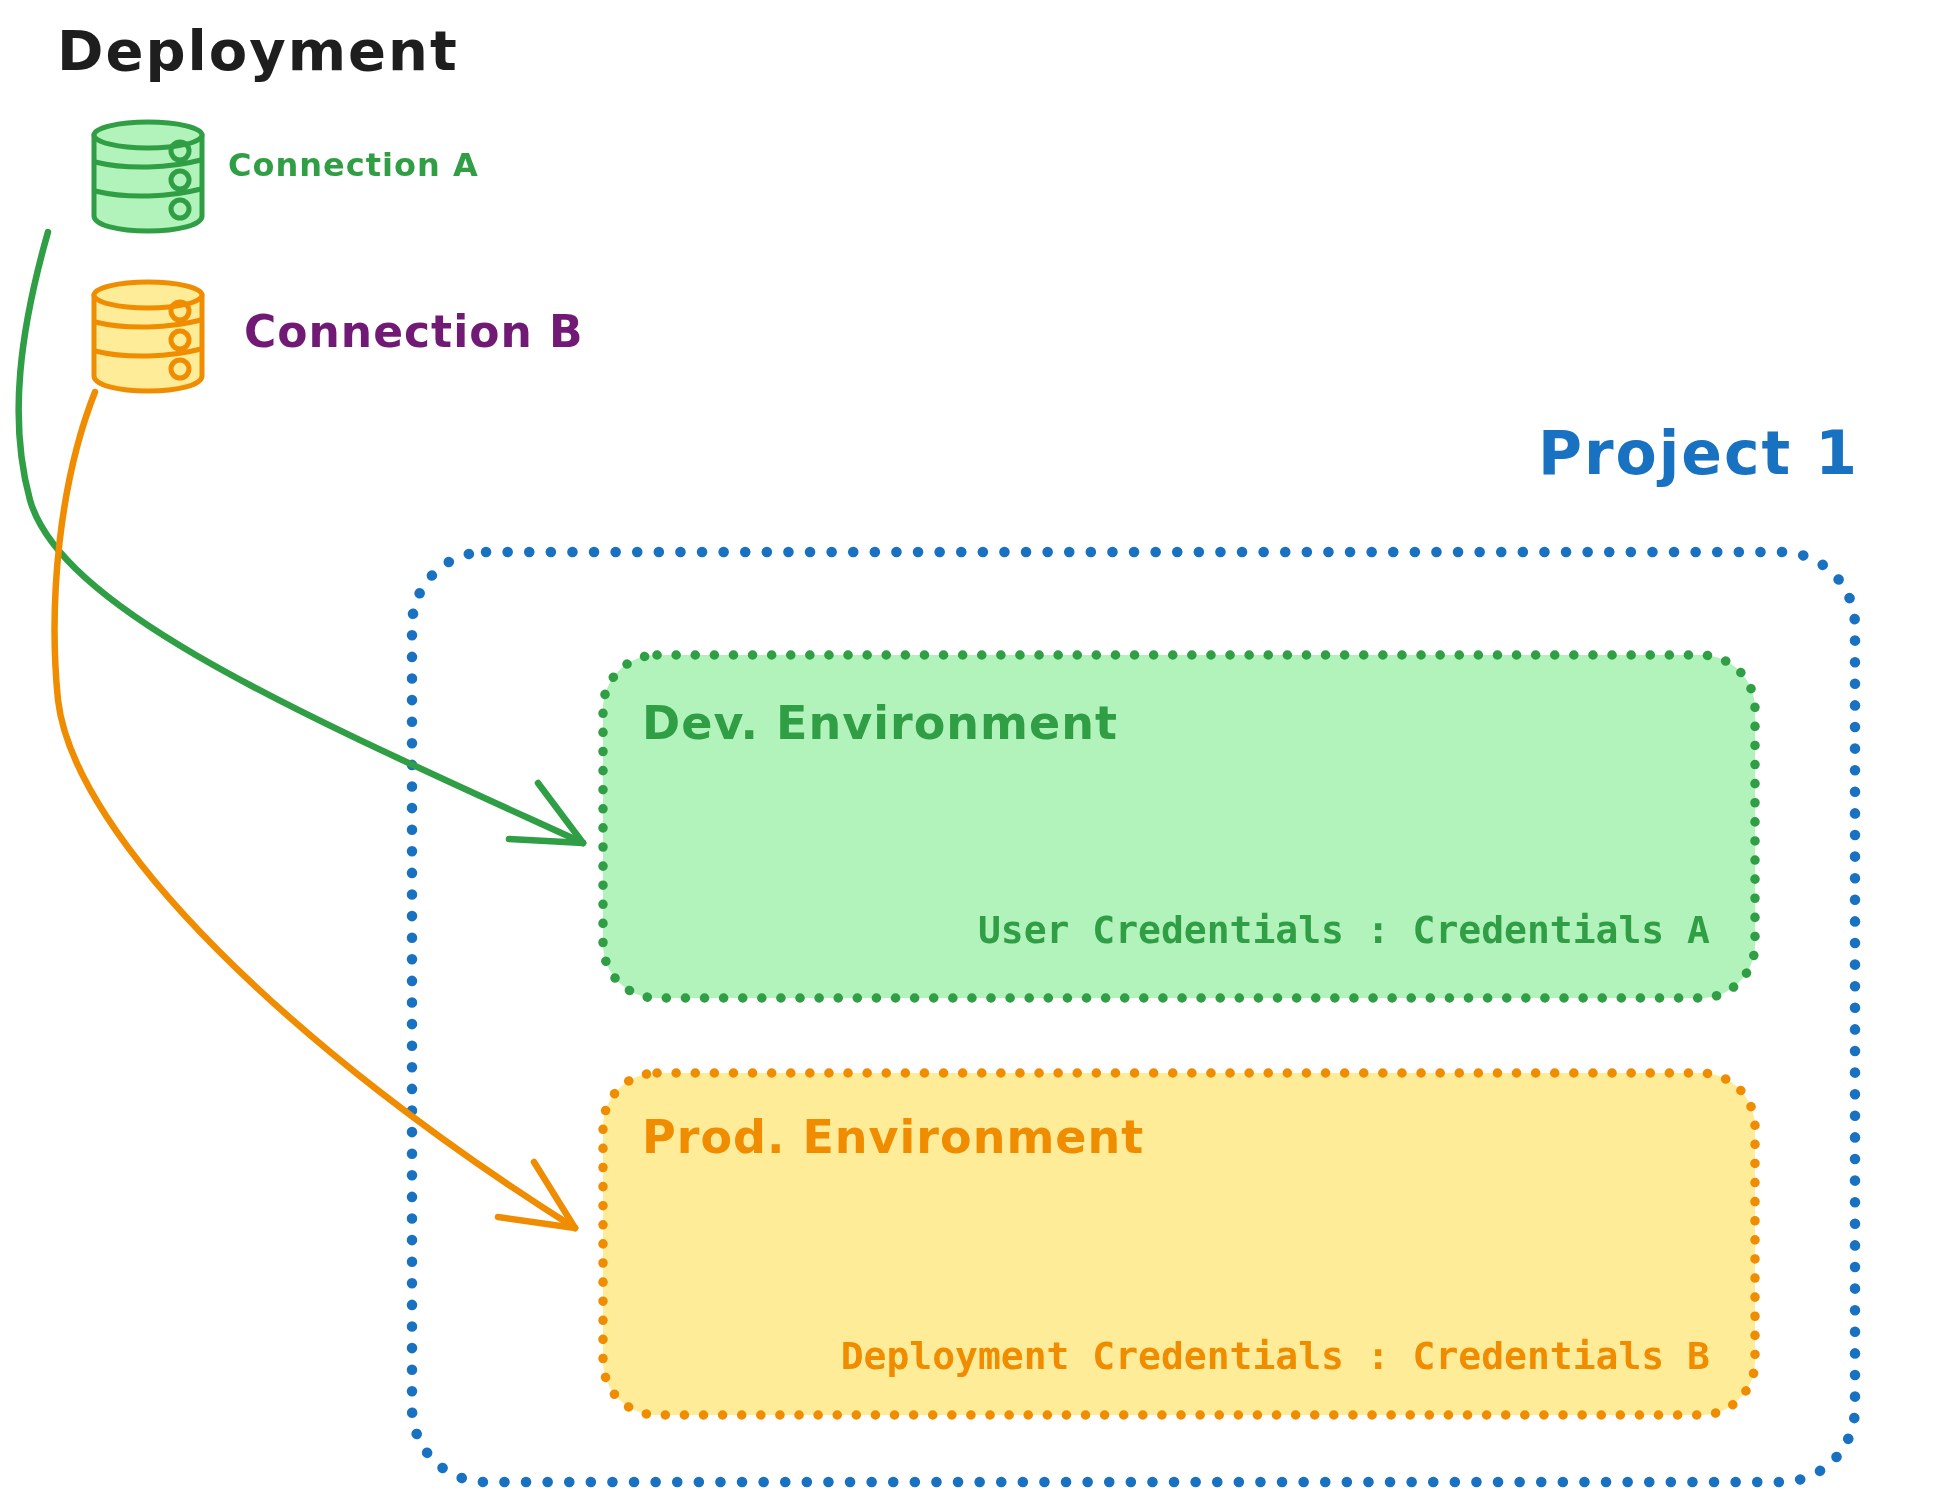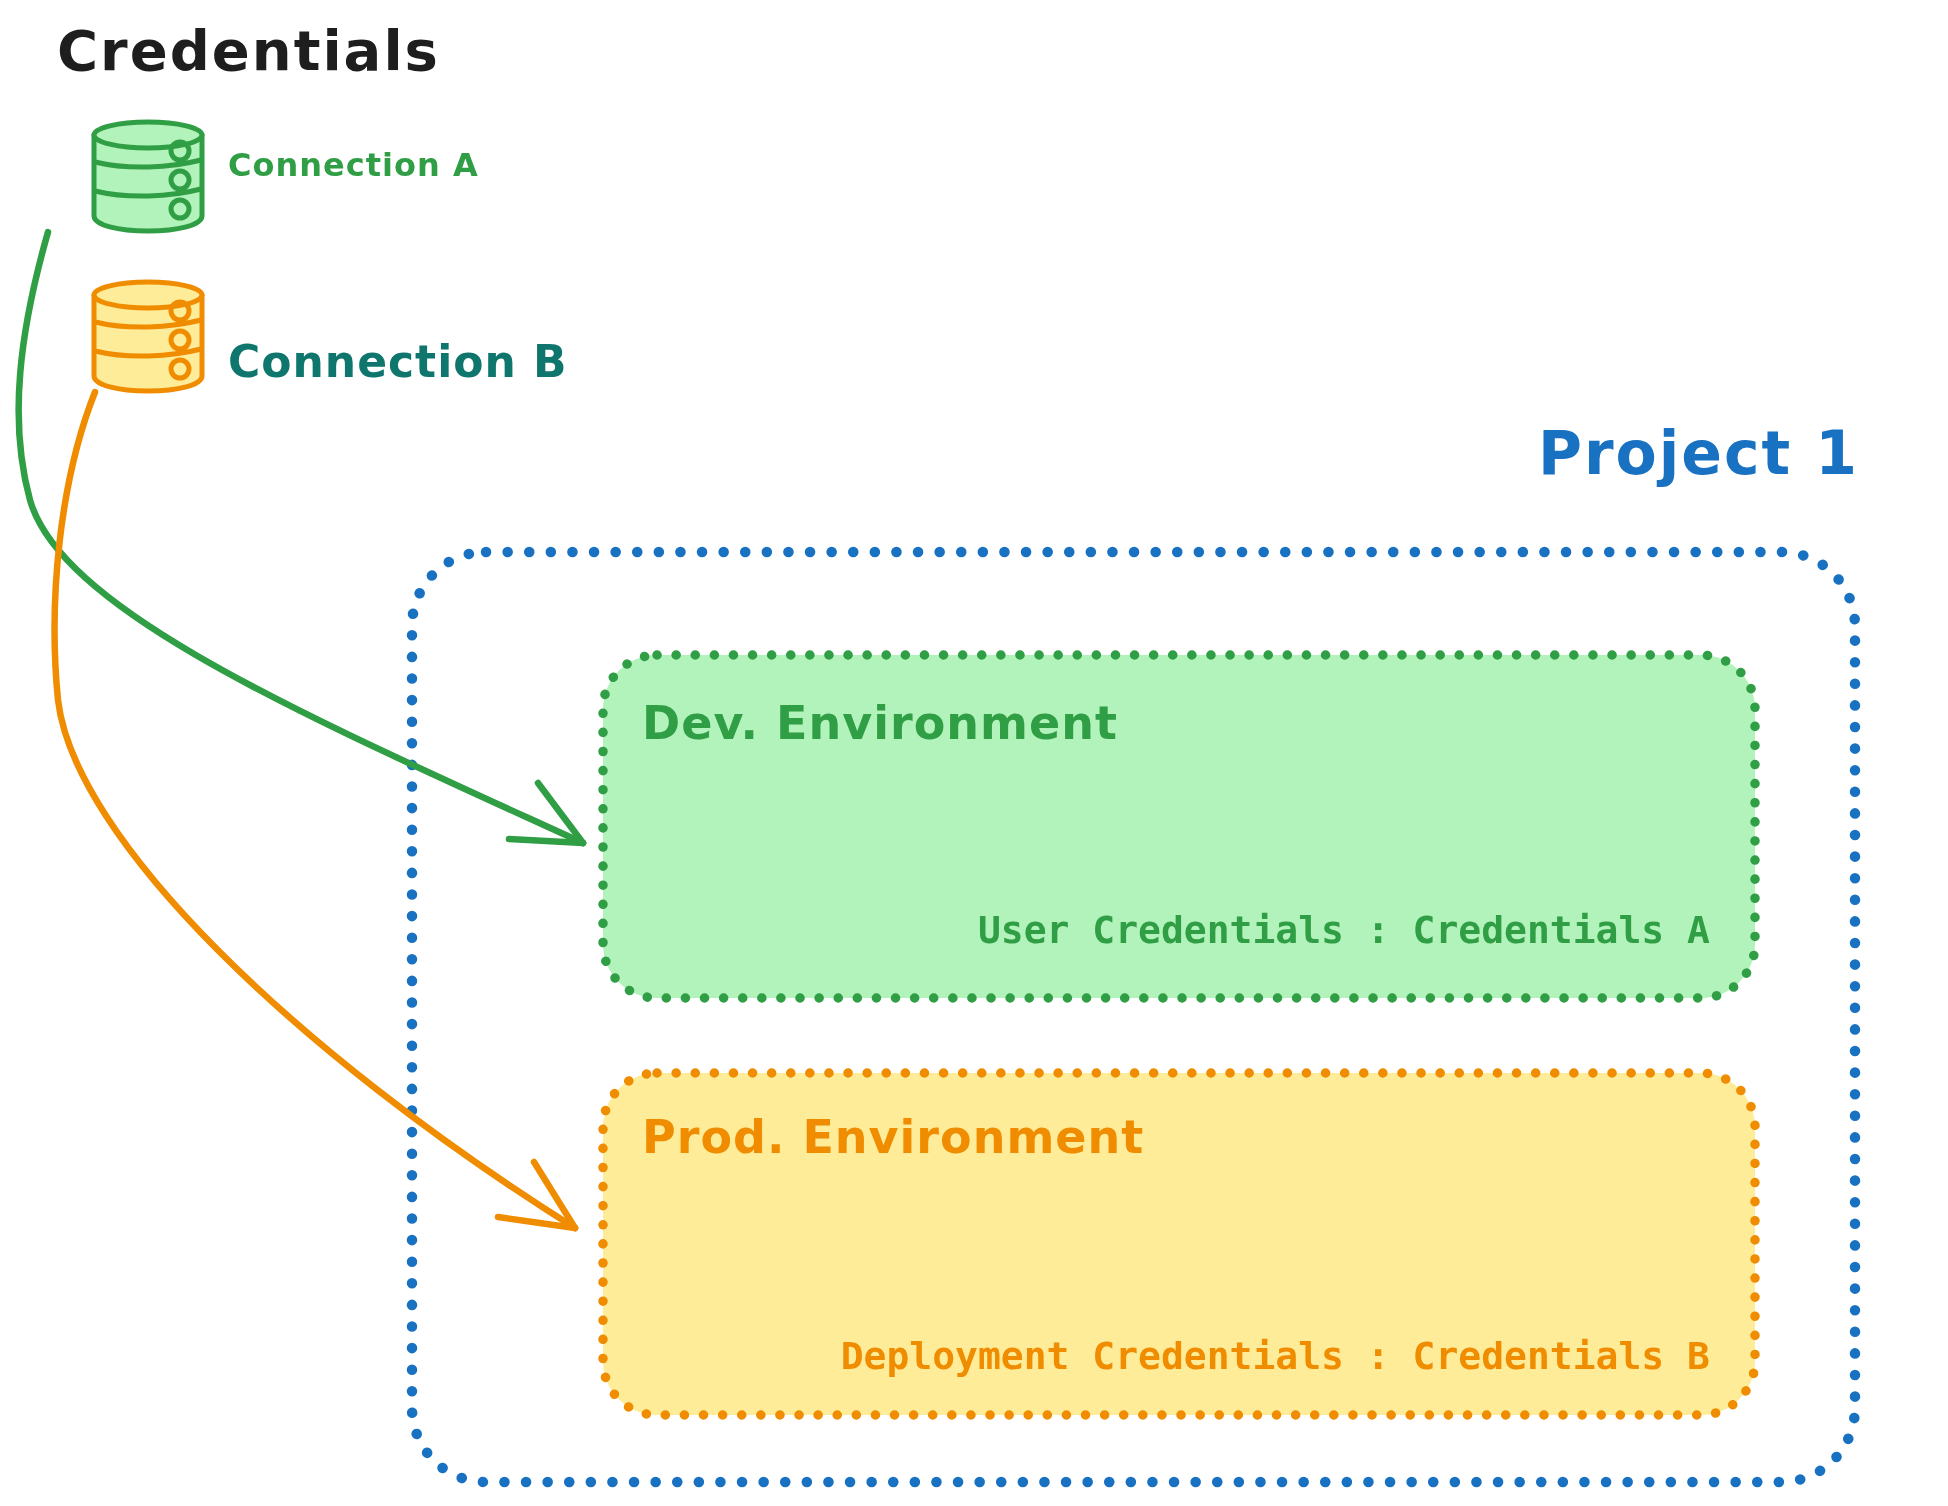--- a/index.html
+++ b/index.html
@@ -9,21 +9,21 @@
     background:#ffffff;
     overflow:hidden;
     font-family:"DejaVu Sans", sans-serif;
   }
   #diagram-svg{position:absolute;left:0;top:0;}
   .label{position:absolute;white-space:nowrap;}
   .hand{font-family:"DejaVu Sans", sans-serif;font-weight:700;}
   .mono{font-family:"DejaVu Sans Mono", monospace;font-weight:700;}
   .page-title{left:57px;top:18px;font-size:56px;color:#1e1e1e;letter-spacing:2px;}
   .conn-a-label{left:228px;top:146px;font-size:32px;color:#2f9e44;letter-spacing:1px;}
-  .conn-b-label{left:228px;top:306px;font-size:44px;color:#0f766e;letter-spacing:1px;margin-top:30px;}
+  .conn-b-label{left:244px;top:306px;font-size:44px;color:#701a75;letter-spacing:1px;}
   .project-label{left:1538px;top:418px;font-size:60px;color:#1971c2;letter-spacing:2px;}
   .dev-title{left:642px;top:696px;font-size:46px;color:#2f9e44;letter-spacing:1px;}
   .prod-title{left:642px;top:1110px;font-size:46px;color:#f08c00;letter-spacing:1px;}
   .dev-cred{right:238px;top:908px;font-size:38px;color:#2f9e44;}
   .prod-cred{right:238px;top:1334px;font-size:38px;color:#f08c00;}
 </style>
 </head>
 <body>
 
 <div id="canvas">
@@ -64,21 +64,21 @@
       <path d="M 6 17 L 6 98 C 6 107 30 113 60 113 C 90 113 114 107 114 98 L 114 17" fill="none"></path>
       <ellipse cx="60" cy="17" rx="54" ry="13" fill="#ffec99"></ellipse>
       <path d="M 7 44 C 40 52 82 50 113 42" fill="none"></path>
       <path d="M 7 73 C 40 81 82 79 113 71" fill="none"></path>
       <circle cx="92" cy="33" r="9" fill="none"></circle>
       <circle cx="92" cy="62" r="9" fill="none"></circle>
       <circle cx="92" cy="91" r="9" fill="none"></circle>
     </g>
   </svg>
 
-  <div class="label hand page-title">Credentials</div>
+  <div class="label hand page-title">Deployment</div>
 
   <div class="label hand conn-a-label">Connection A</div>
 
   <div class="label hand conn-b-label">Connection B</div>
 
   <div class="label hand project-label">Project 1</div>
 
   <div class="label mono dev-cred">User Credentials : Credentials A</div>
 
   <div class="label hand dev-title">Dev. Environment</div>

